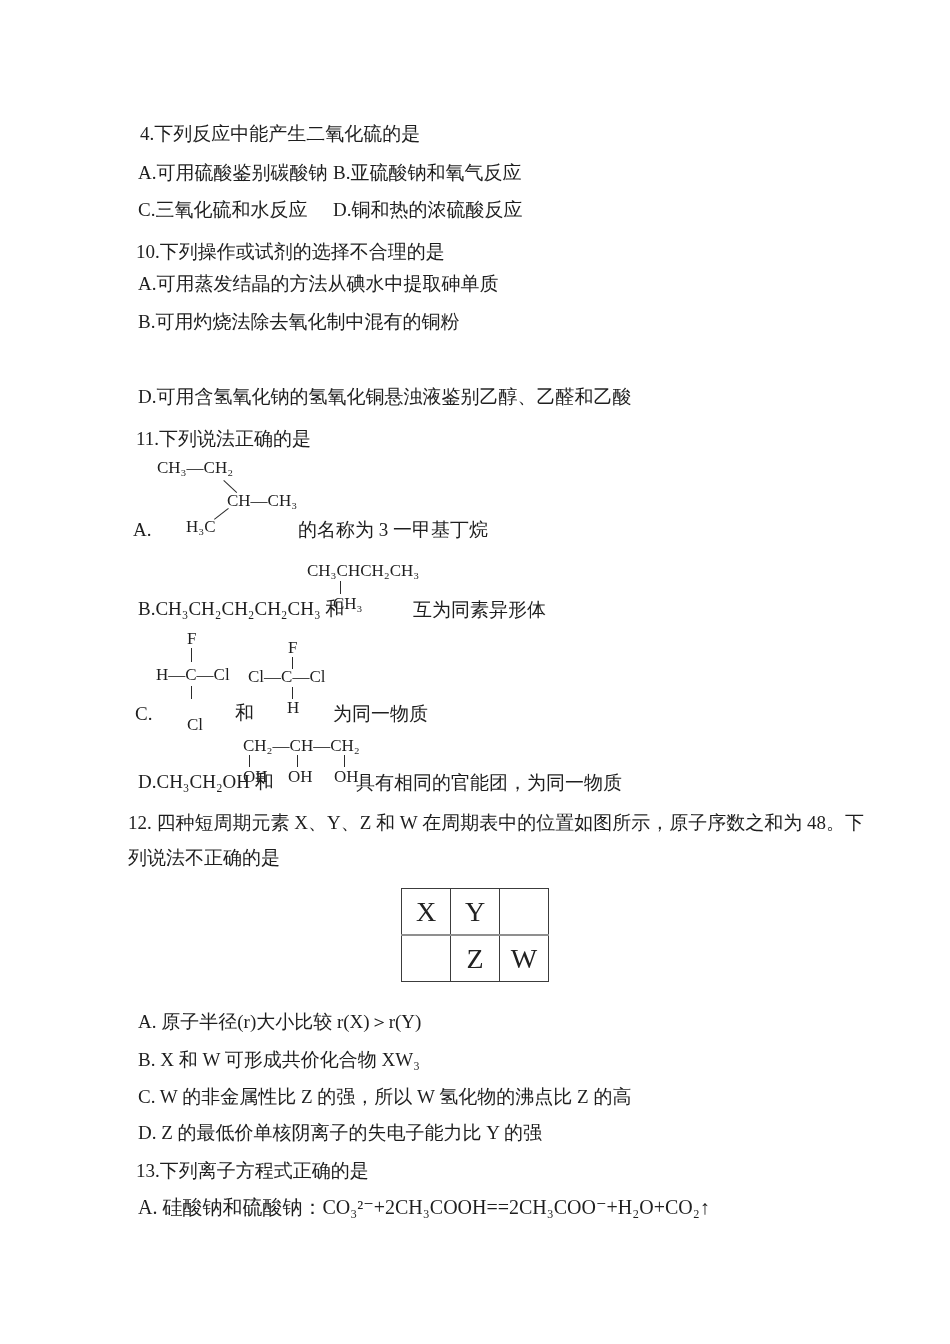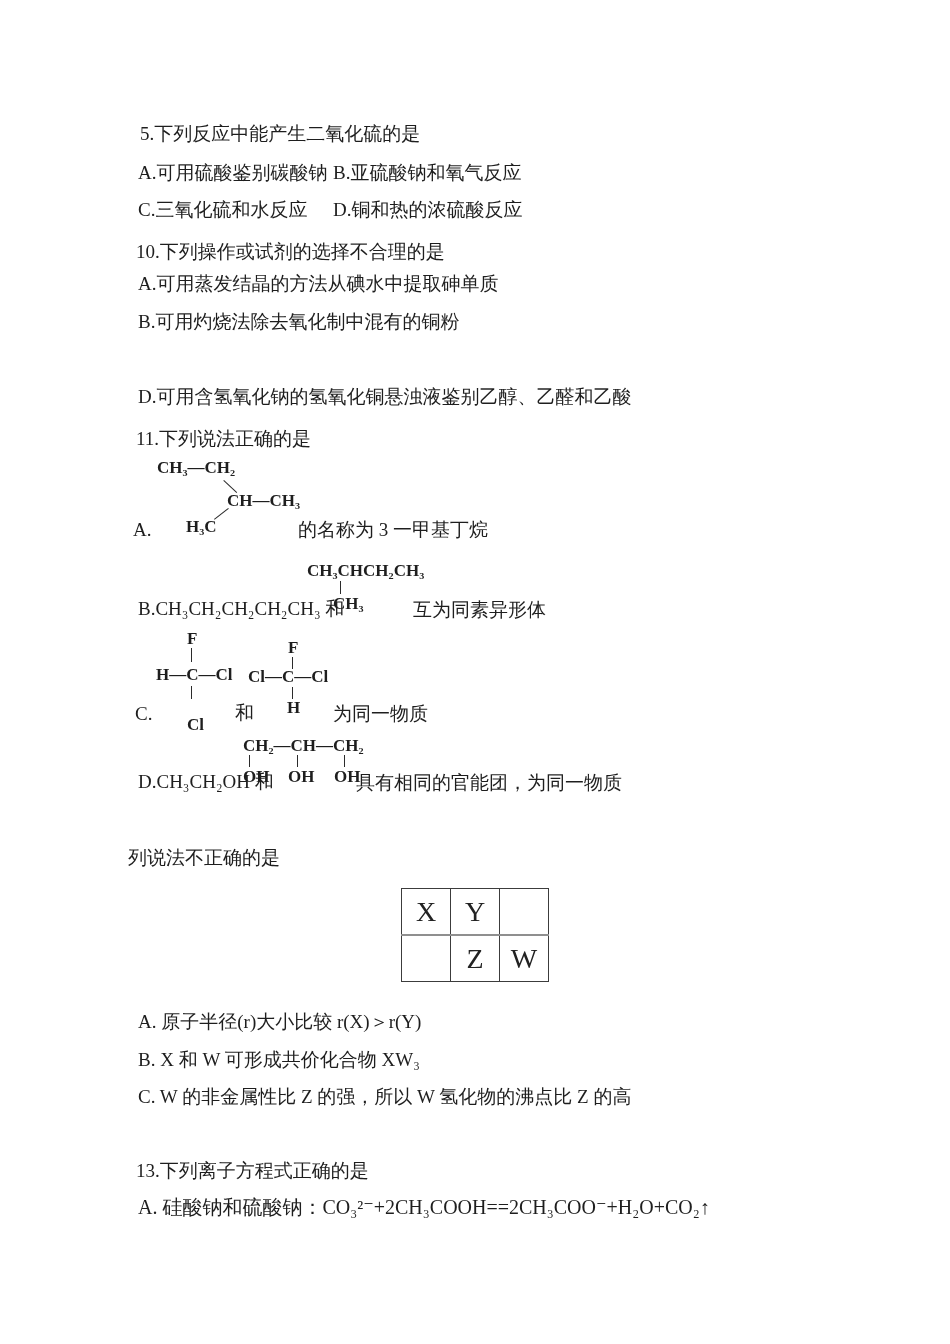--- a/index.html
+++ b/index.html
@@ -1,34 +1,34 @@
 <!DOCTYPE html>
 <html><head>
 <meta charset="utf-8">
 <style>
   html,body{margin:0;padding:0;background:#fff;}
   .page{position:relative;width:950px;height:1344px;background:#ffffff;overflow:hidden;
         font-family:"Liberation Serif","DejaVu Serif",serif;color:#1e1e1e;}
   .line{position:absolute;font-size:19px;line-height:1.25;white-space:pre;}
   .formula{font-size:20px;}
   .struct{position:absolute;font-size:17px;line-height:1;}
-  .struct span{position:absolute;white-space:pre;font-weight:bold;}
+  .struct span{position:absolute;white-space:pre;}
   .bond-v{position:absolute;width:0;border-left:1.4px solid #2b2b2b;}
   .bond-d{position:absolute;height:0;border-top:1.4px solid #2b2b2b;transform-origin:left top;}
   table.ptable{position:absolute;left:401px;top:888px;border-collapse:collapse;}
   table.ptable td{width:48px;height:45px;border:1.4px solid #3c3c3c;text-align:center;
         font-size:28px;padding:0;color:#222;}
   table.ptable tr.r1 td{border-bottom:2.5px solid #8f8f8f;}
 </style>
 </head>
 <body>
 
 <div class="page">
 
-  <div class="line" style="left:140px;top:122px">5.下列反应中能产生二氧化硫的是</div>
+  <div class="line" style="left:140px;top:122px">4.下列反应中能产生二氧化硫的是</div>
   <div class="line" style="left:138px;top:161px">A.可用硫酸鉴别碳酸钠</div>
   <div class="line" style="left:333px;top:161px">B.亚硫酸钠和氧气反应</div>
   <div class="line" style="left:138px;top:198px">C.三氧化硫和水反应</div>
   <div class="line" style="left:333px;top:198px">D.铜和热的浓硫酸反应</div>
 
   <div class="line" style="left:136px;top:240px">10.下列操作或试剂的选择不合理的是</div>
   <div class="line" style="left:138px;top:272px">A.可用蒸发结晶的方法从碘水中提取砷单质</div>
   <div class="line" style="left:138px;top:310px">B.可用灼烧法除去氧化制中混有的铜粉</div>
   <div class="line" style="left:138px;top:385px">D.可用含氢氧化钠的氢氧化铜悬浊液鉴别乙醇、乙醛和乙酸</div>
 
@@ -75,37 +75,39 @@
     <span style="left:0;top:1px">CH₂—CH—CH₂</span>
     <div class="bond-v" style="left:6px;top:19px;height:12px"></div>
     <div class="bond-v" style="left:54px;top:19px;height:12px"></div>
     <div class="bond-v" style="left:101px;top:19px;height:12px"></div>
     <span style="left:0;top:32px">OH</span>
     <span style="left:45px;top:32px">OH</span>
     <span style="left:91px;top:32px">OH</span>
   </div>
   <div class="line" style="left:356px;top:771px">具有相同的官能团，为同一物质</div>
 
+  <div class="line" style="left:128px;top:811px">12. 四种短周期元素 X、Y、Z 和 W 在周期表中的位置如图所示，原子序数之和为 48。下</div>
   <div class="line" style="left:128px;top:846px">列说法不正确的是</div>
 
   <table class="ptable">
     <tbody>
         <tr class="r1">
       <td>X</td>
       <td>Y</td>
       <td></td>
     </tr>
     <tr class="r2">
       <td></td>
       <td>Z</td>
       <td>W</td>
     </tr>
   </tbody>
     </table>
 
   <div class="line" style="left:138px;top:1010px">A. 原子半径(r)大小比较 r(X)＞r(Y)</div>
   <div class="line" style="left:138px;top:1048px">B. X 和 W 可形成共价化合物 XW₃</div>
   <div class="line" style="left:138px;top:1085px">C. W 的非金属性比 Z 的强，所以 W 氢化物的沸点比 Z 的高</div>
+  <div class="line" style="left:138px;top:1121px">D. Z 的最低价单核阴离子的失电子能力比 Y 的强</div>
 
   <div class="line" style="left:136px;top:1159px">13.下列离子方程式正确的是</div>
   <div class="line formula" style="left:138px;top:1195px">A. 硅酸钠和硫酸钠：CO₃²⁻+2CH₃COOH==2CH₃COO⁻+H₂O+CO₂↑</div>
 
 </div>
 
 </body></html>

